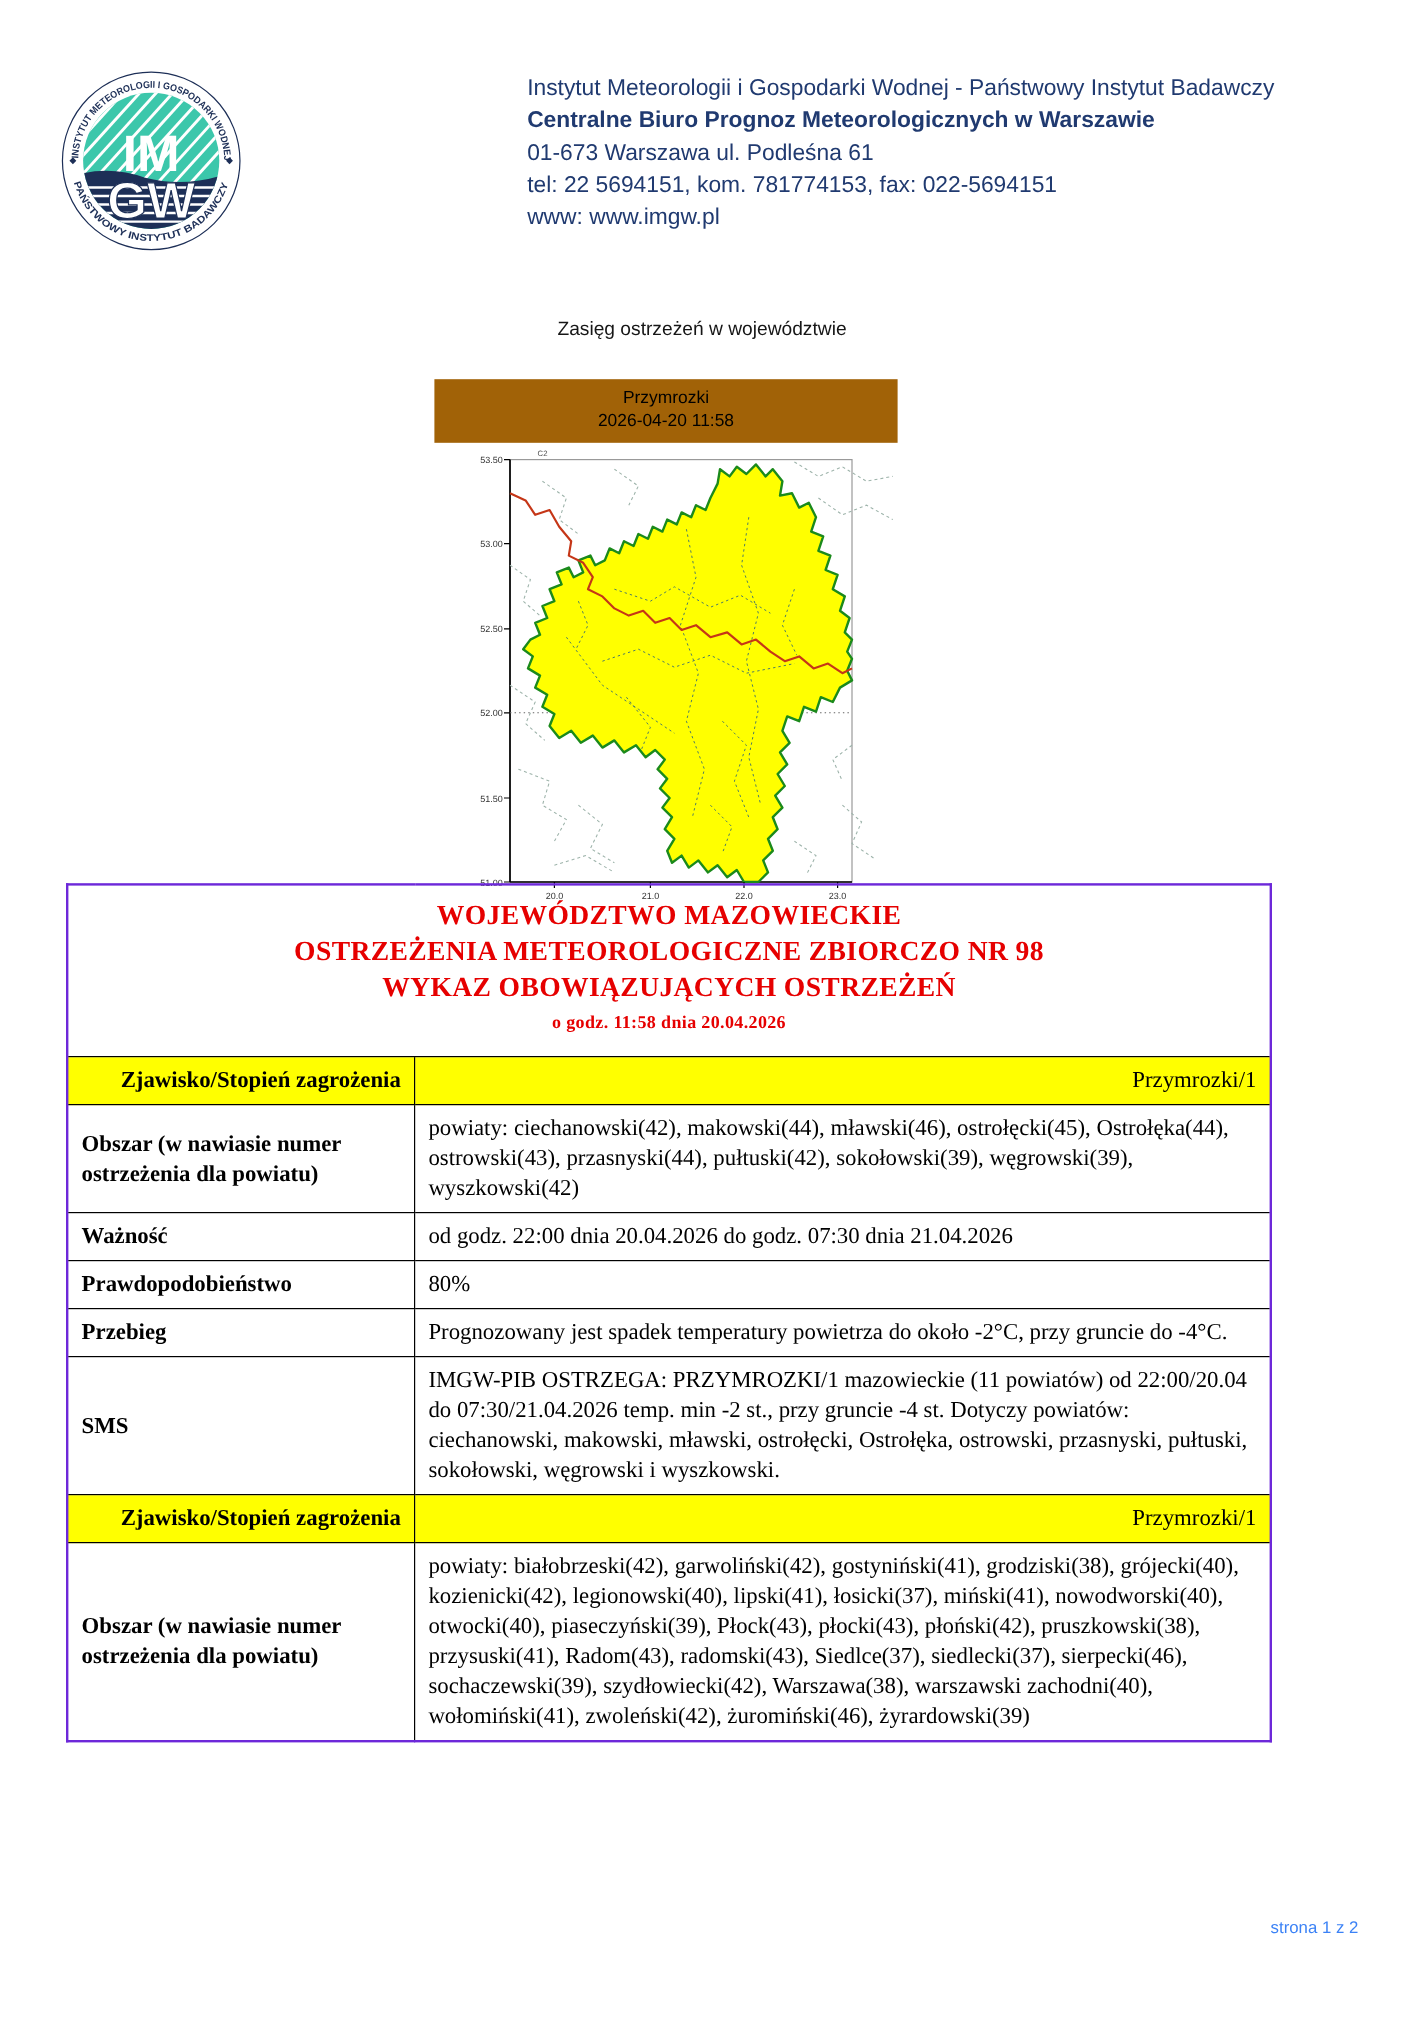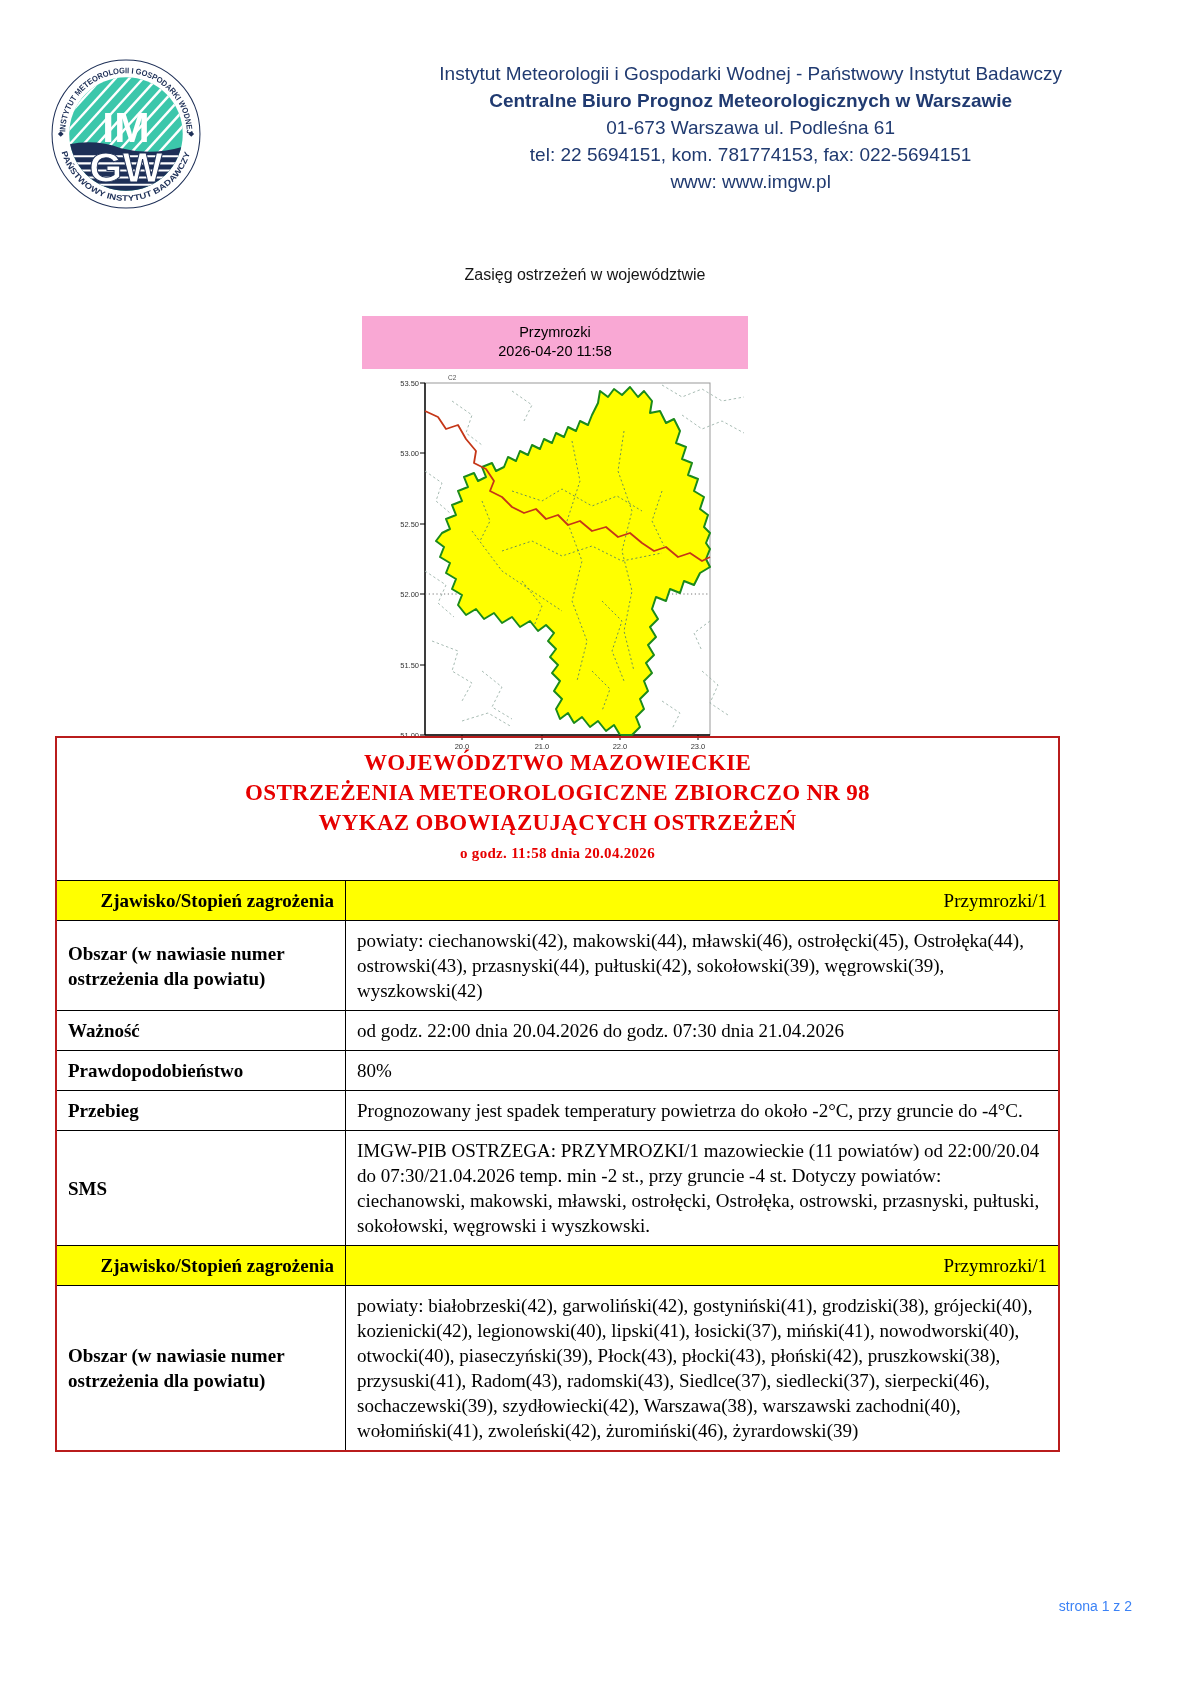--- a/index.html
+++ b/index.html
@@ -1,34 +1,34 @@
 <!DOCTYPE html>
 <html><head>
 <meta charset="utf-8">
 <style>
   html,body{margin:0;padding:0;background:#fff;}
   body{width:1190px;height:1684px;position:relative;font-family:"Liberation Sans",sans-serif;color:#000;overflow:hidden;}
 
   
   .logo-wrap{position:absolute;left:50px;top:58px;width:152px;height:152px;}
-  .header-text{position:absolute;top:60px;right:128px;text-align:center;color:#203a70;font-size:19px;line-height:27px;}
+  .header-text{position:absolute;top:60px;right:128px;text-align:left;color:#203a70;font-size:19px;line-height:27px;}
   .header-text .b{font-weight:bold;}
 
   
   .section-title{position:absolute;top:266px;left:0;width:1170px;text-align:center;font-size:16px;color:#161616;}
 
   
   .map-block{position:absolute;left:362px;top:316px;width:386px;}
-  .map-head{background:#f9a8d4;text-align:center;font-size:14.5px;line-height:19px;padding:7px 0 8px;color:#000;}
+  .map-head{background:#a16207;text-align:center;font-size:14.5px;line-height:19px;padding:7px 0 8px;color:#000;}
   .map-svg{display:block;margin-top:2px;}
   .map-svg text{font-family:"Liberation Sans",sans-serif;}
 
   
   .doc-table{position:absolute;left:55px;top:736px;width:1005px;border-collapse:collapse;
-             font-family:"Liberation Serif",serif;font-size:19px;color:#000;border:2px solid #b91c1c;}
+             font-family:"Liberation Serif",serif;font-size:19px;color:#000;border:2px solid #6d28d9;}
   .doc-table td{border:1px solid #000;padding:7px 11px;vertical-align:middle;line-height:25px;}
   .doc-table td.label{width:266px;font-weight:bold;}
   .doc-table tr.hl td{background:#ffff00;text-align:right;}
   .title-cell{text-align:center;padding:10px 10px 12px !important;}
   .title-line{color:#e60000;font-weight:bold;font-size:23px;line-height:30px;letter-spacing:.3px;}
   .title-line.small{font-size:15px;}
 
   
   .page-footer{position:absolute;top:1598px;right:58px;font-size:14px;color:#3b82f6;}
 </style>

